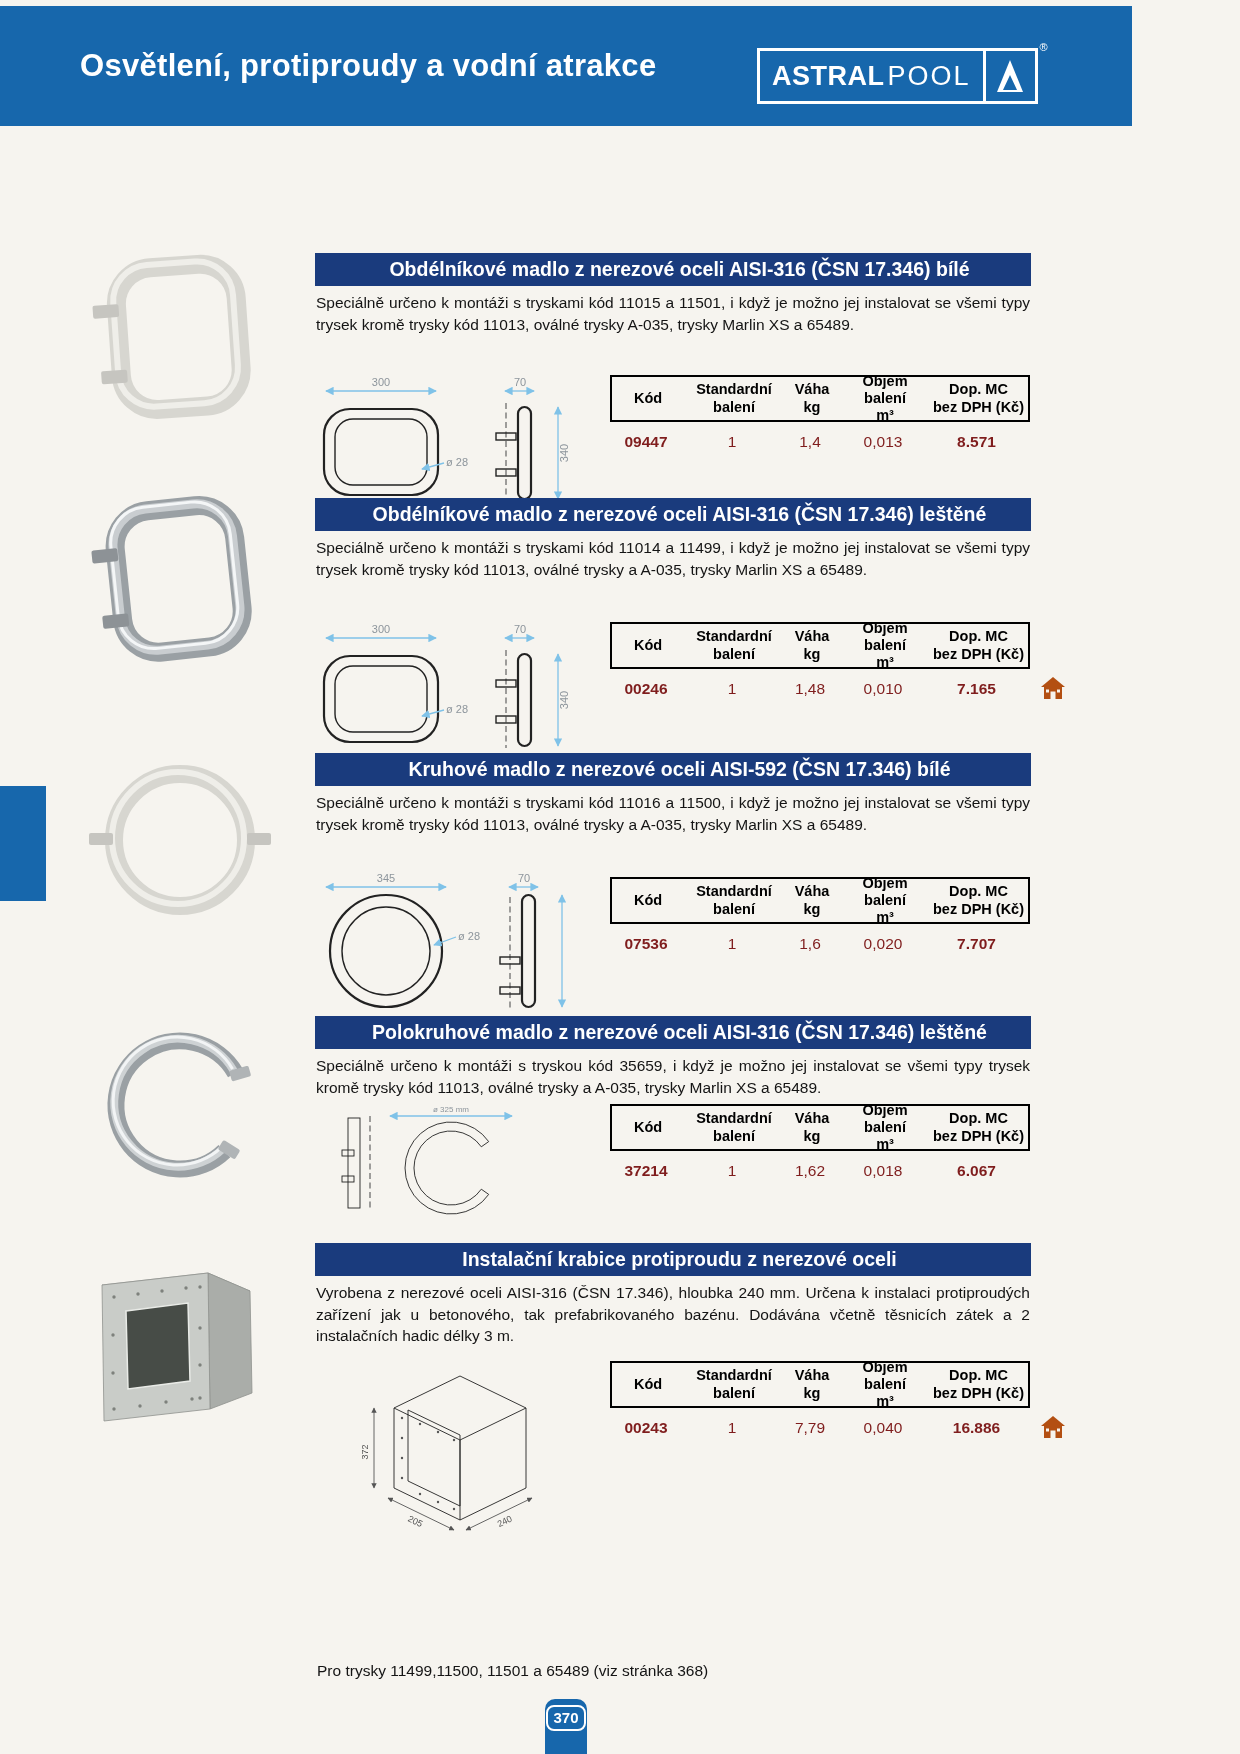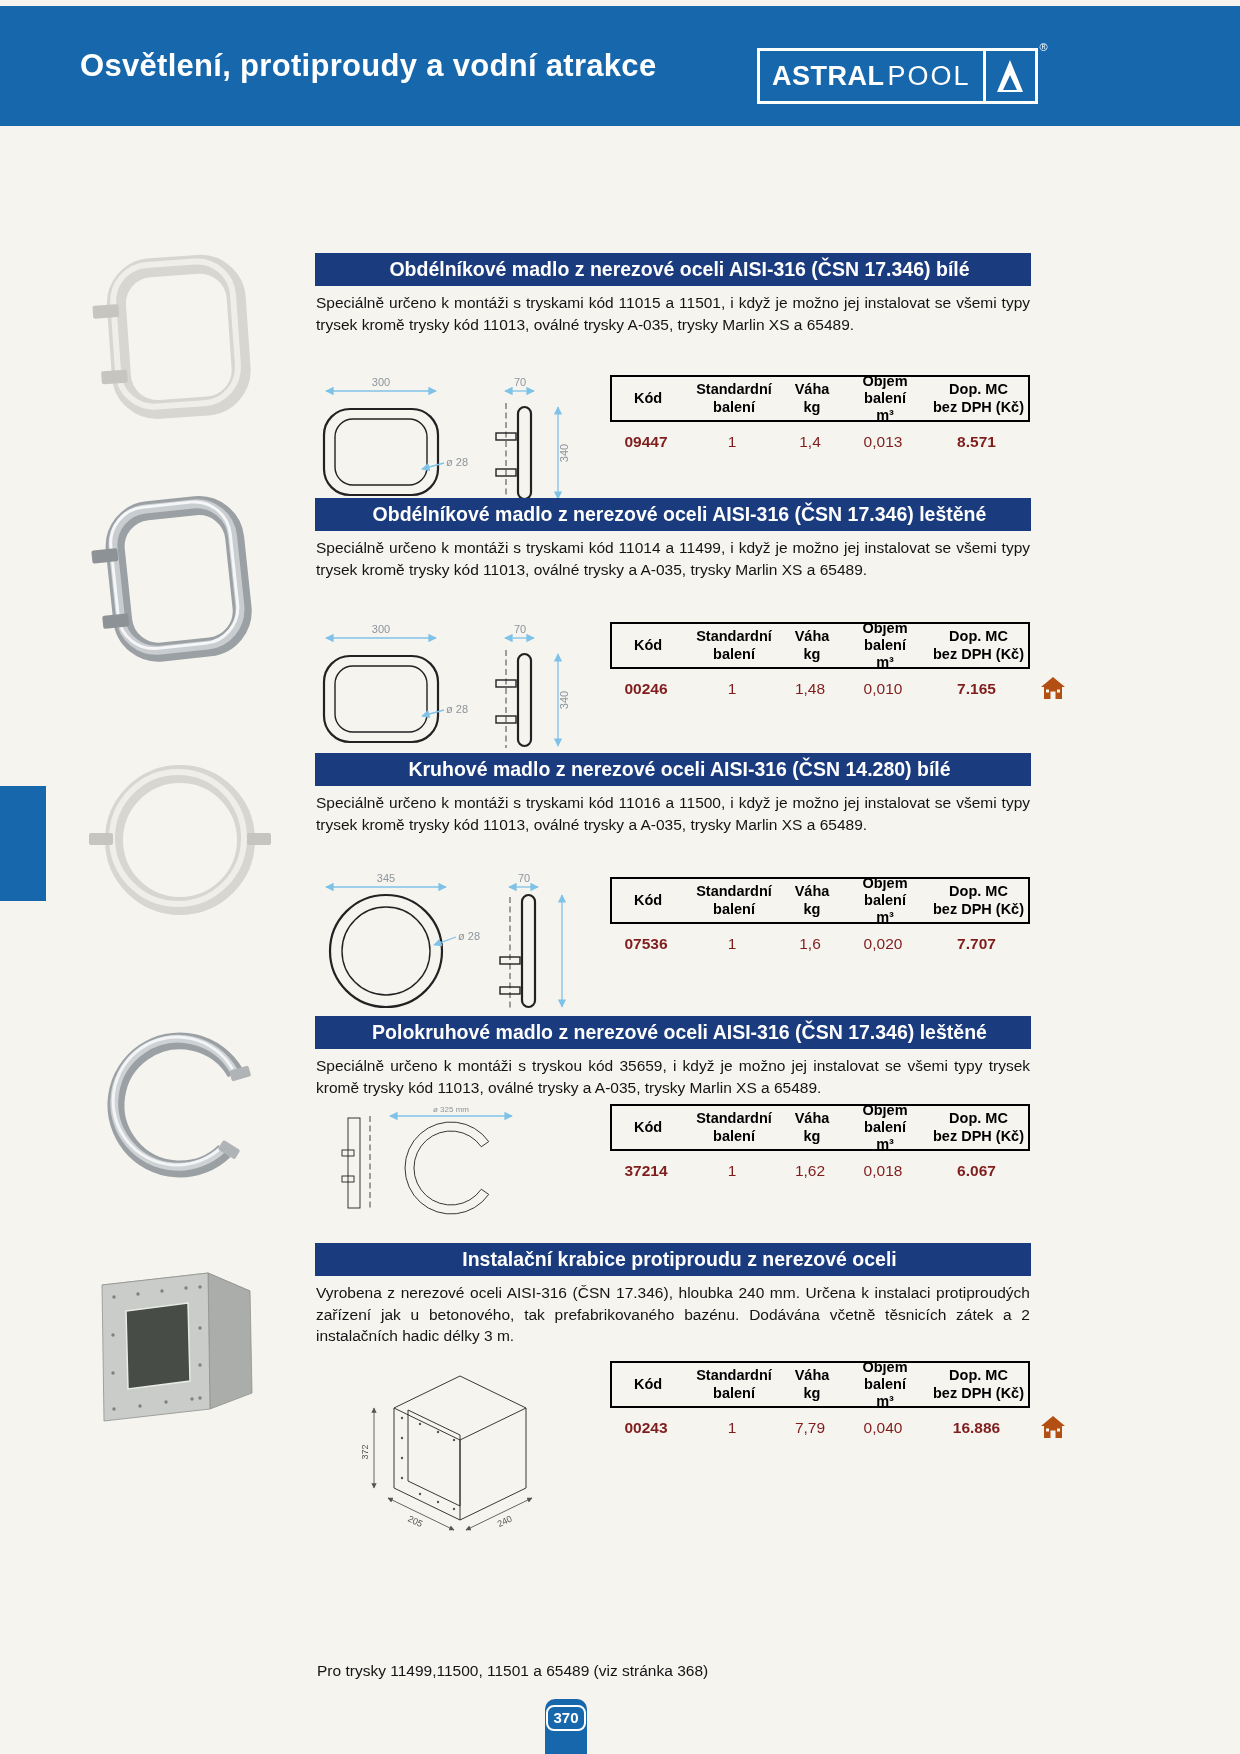--- a/index.html
+++ b/index.html
@@ -1,19 +1,19 @@
 <!DOCTYPE html>
 <html><head>
 <meta charset="utf-8">
 <style>
   html,body{margin:0;padding:0;}
   .page{position:relative;width:1240px;height:1754px;background:#f6f4ef;overflow:hidden;
         font-family:"Liberation Sans",sans-serif;color:#111;}
   
-  .hdr{position:absolute;left:0;top:6px;width:1240px;height:120px;background:#1767ac;}
+  .hdr{position:absolute;left:0;top:6px;width:1132px;height:120px;background:#1767ac;}
   .hdr-title{position:absolute;left:80px;top:50%;transform:translateY(-50%);
              color:#fff;font-size:31px;font-weight:bold;letter-spacing:.3px;}
   .logo{position:absolute;left:757px;top:42px;height:56px;display:flex;}
   .logo-main{border:3px solid #fff;display:flex;align-items:center;padding:8px 12px;box-sizing:border-box;}
   .logo-astral{color:#fff;font-weight:bold;font-size:27px;letter-spacing:.5px;}
   .logo-pool{color:#fff;font-weight:normal;font-size:27px;letter-spacing:2px;margin-left:3px;}
   .logo-abox{border:3px solid #fff;border-left:none;width:52px;display:flex;align-items:center;
              justify-content:center;position:relative;box-sizing:border-box;}
   .reg{position:absolute;top:-10px;right:-13px;color:#fff;font-size:11px;}
   
@@ -232,21 +232,21 @@
 
   <div class="sec" style="top:753px;height:263px">
     <div class="photo" style="top:-8px">
       <svg width="190" height="190" viewBox="0 0 190 190">
         <circle cx="95" cy="95" r="66" fill="none" stroke="#d7d6d0" stroke-width="18"></circle>
         <circle cx="93" cy="93" r="66" fill="none" stroke="#efeee9" stroke-width="6"></circle>
         <rect x="4" y="88" width="24" height="12" rx="2" fill="#c6c5c0"></rect>
         <rect x="162" y="88" width="24" height="12" rx="2" fill="#c6c5c0"></rect>
       </svg>
     </div>
-    <div class="bar">Kruhové madlo z nerezové oceli AISI-316 (ČSN 14.280) bílé</div>
+    <div class="bar">Kruhové madlo z nerezové oceli AISI-592 (ČSN 17.346) bílé</div>
     <div class="desc">Speciálně určeno k montáži s tryskami kód 11016 a 11500, i když je možno jej instalovat se všemi typy trysek kromě trysky kód 11013, oválné trysky a A-035, trysky Marlin XS a 65489.</div>
     <div class="drawing" style="top:118px">
       <svg width="255" height="142" viewBox="0 0 255 142">
         <line class="dim" x1="8" y1="16" x2="128" y2="16" marker-start="url(#ar)" marker-end="url(#ar)"></line>
         <text class="dimtx" x="68" y="11" text-anchor="middle">345</text>
         <circle class="ln2" cx="68" cy="80" r="56"></circle>
         <circle class="ln1" cx="68" cy="80" r="44"></circle>
         <line class="dim" x1="138" y1="66" x2="116" y2="74" marker-end="url(#ar)"></line>
         <text class="dimtx" x="140" y="69">ø 28</text>
         <line class="lnd" x1="192" y1="26" x2="192" y2="138"></line>

